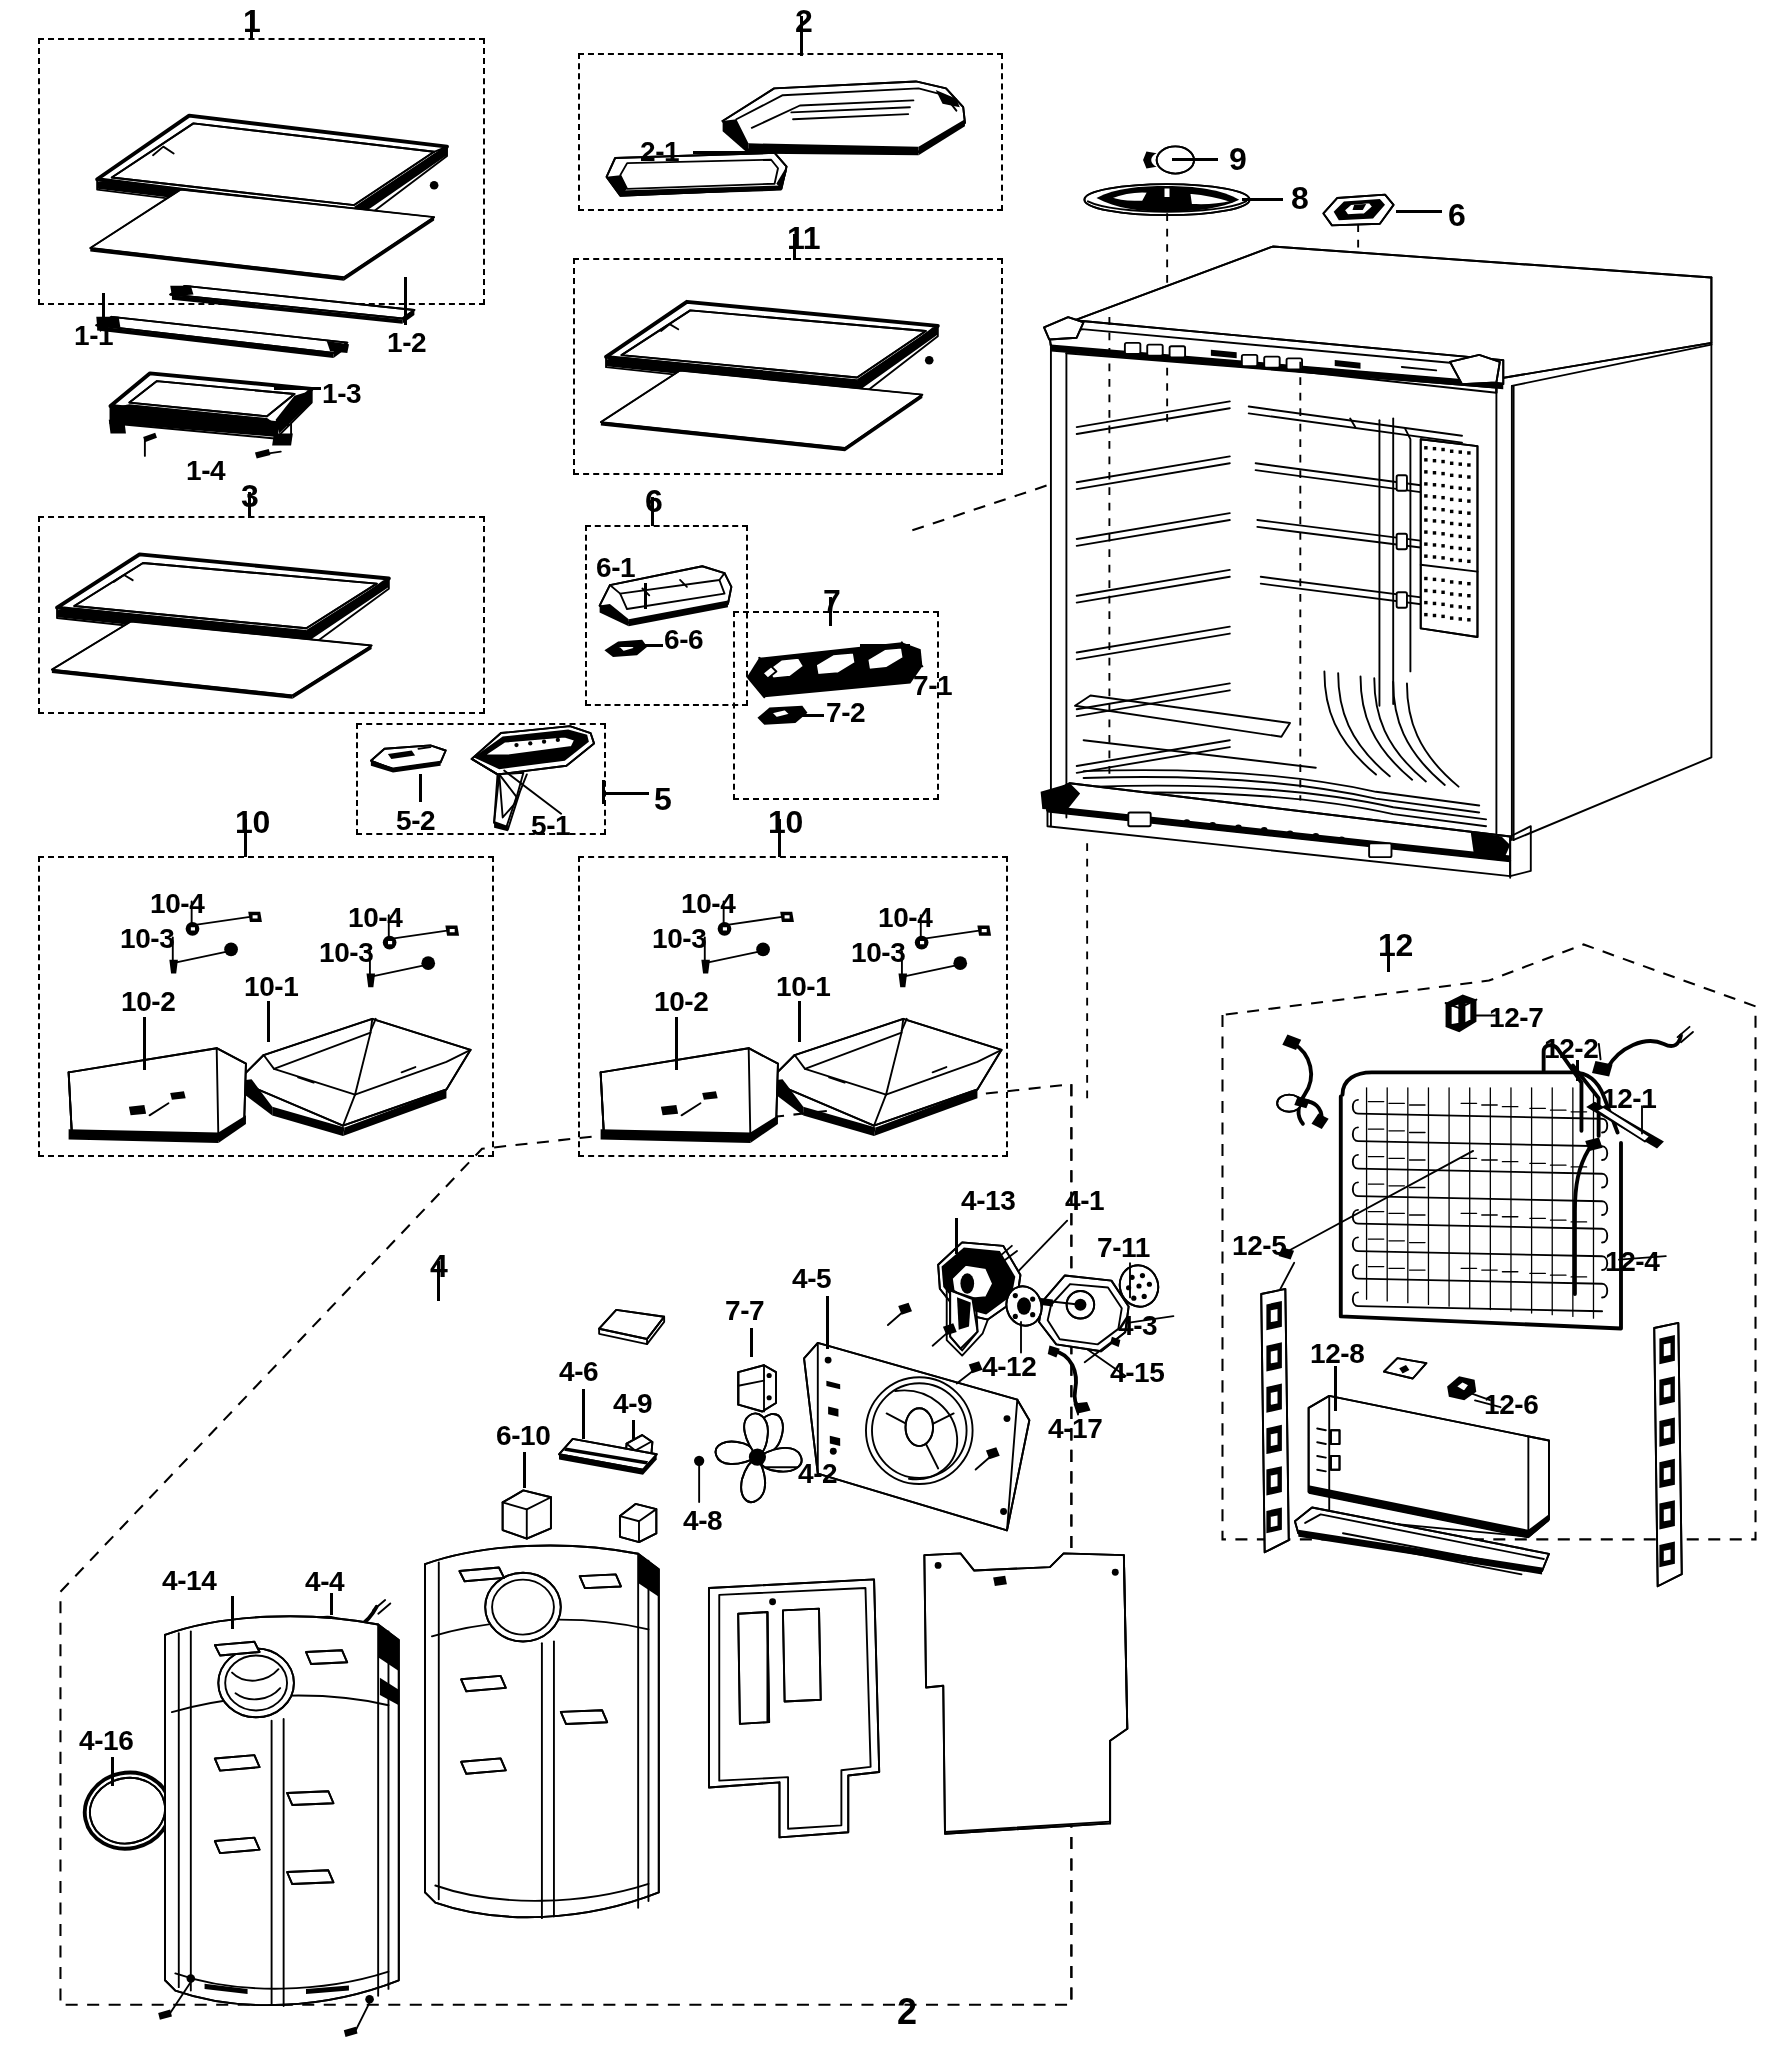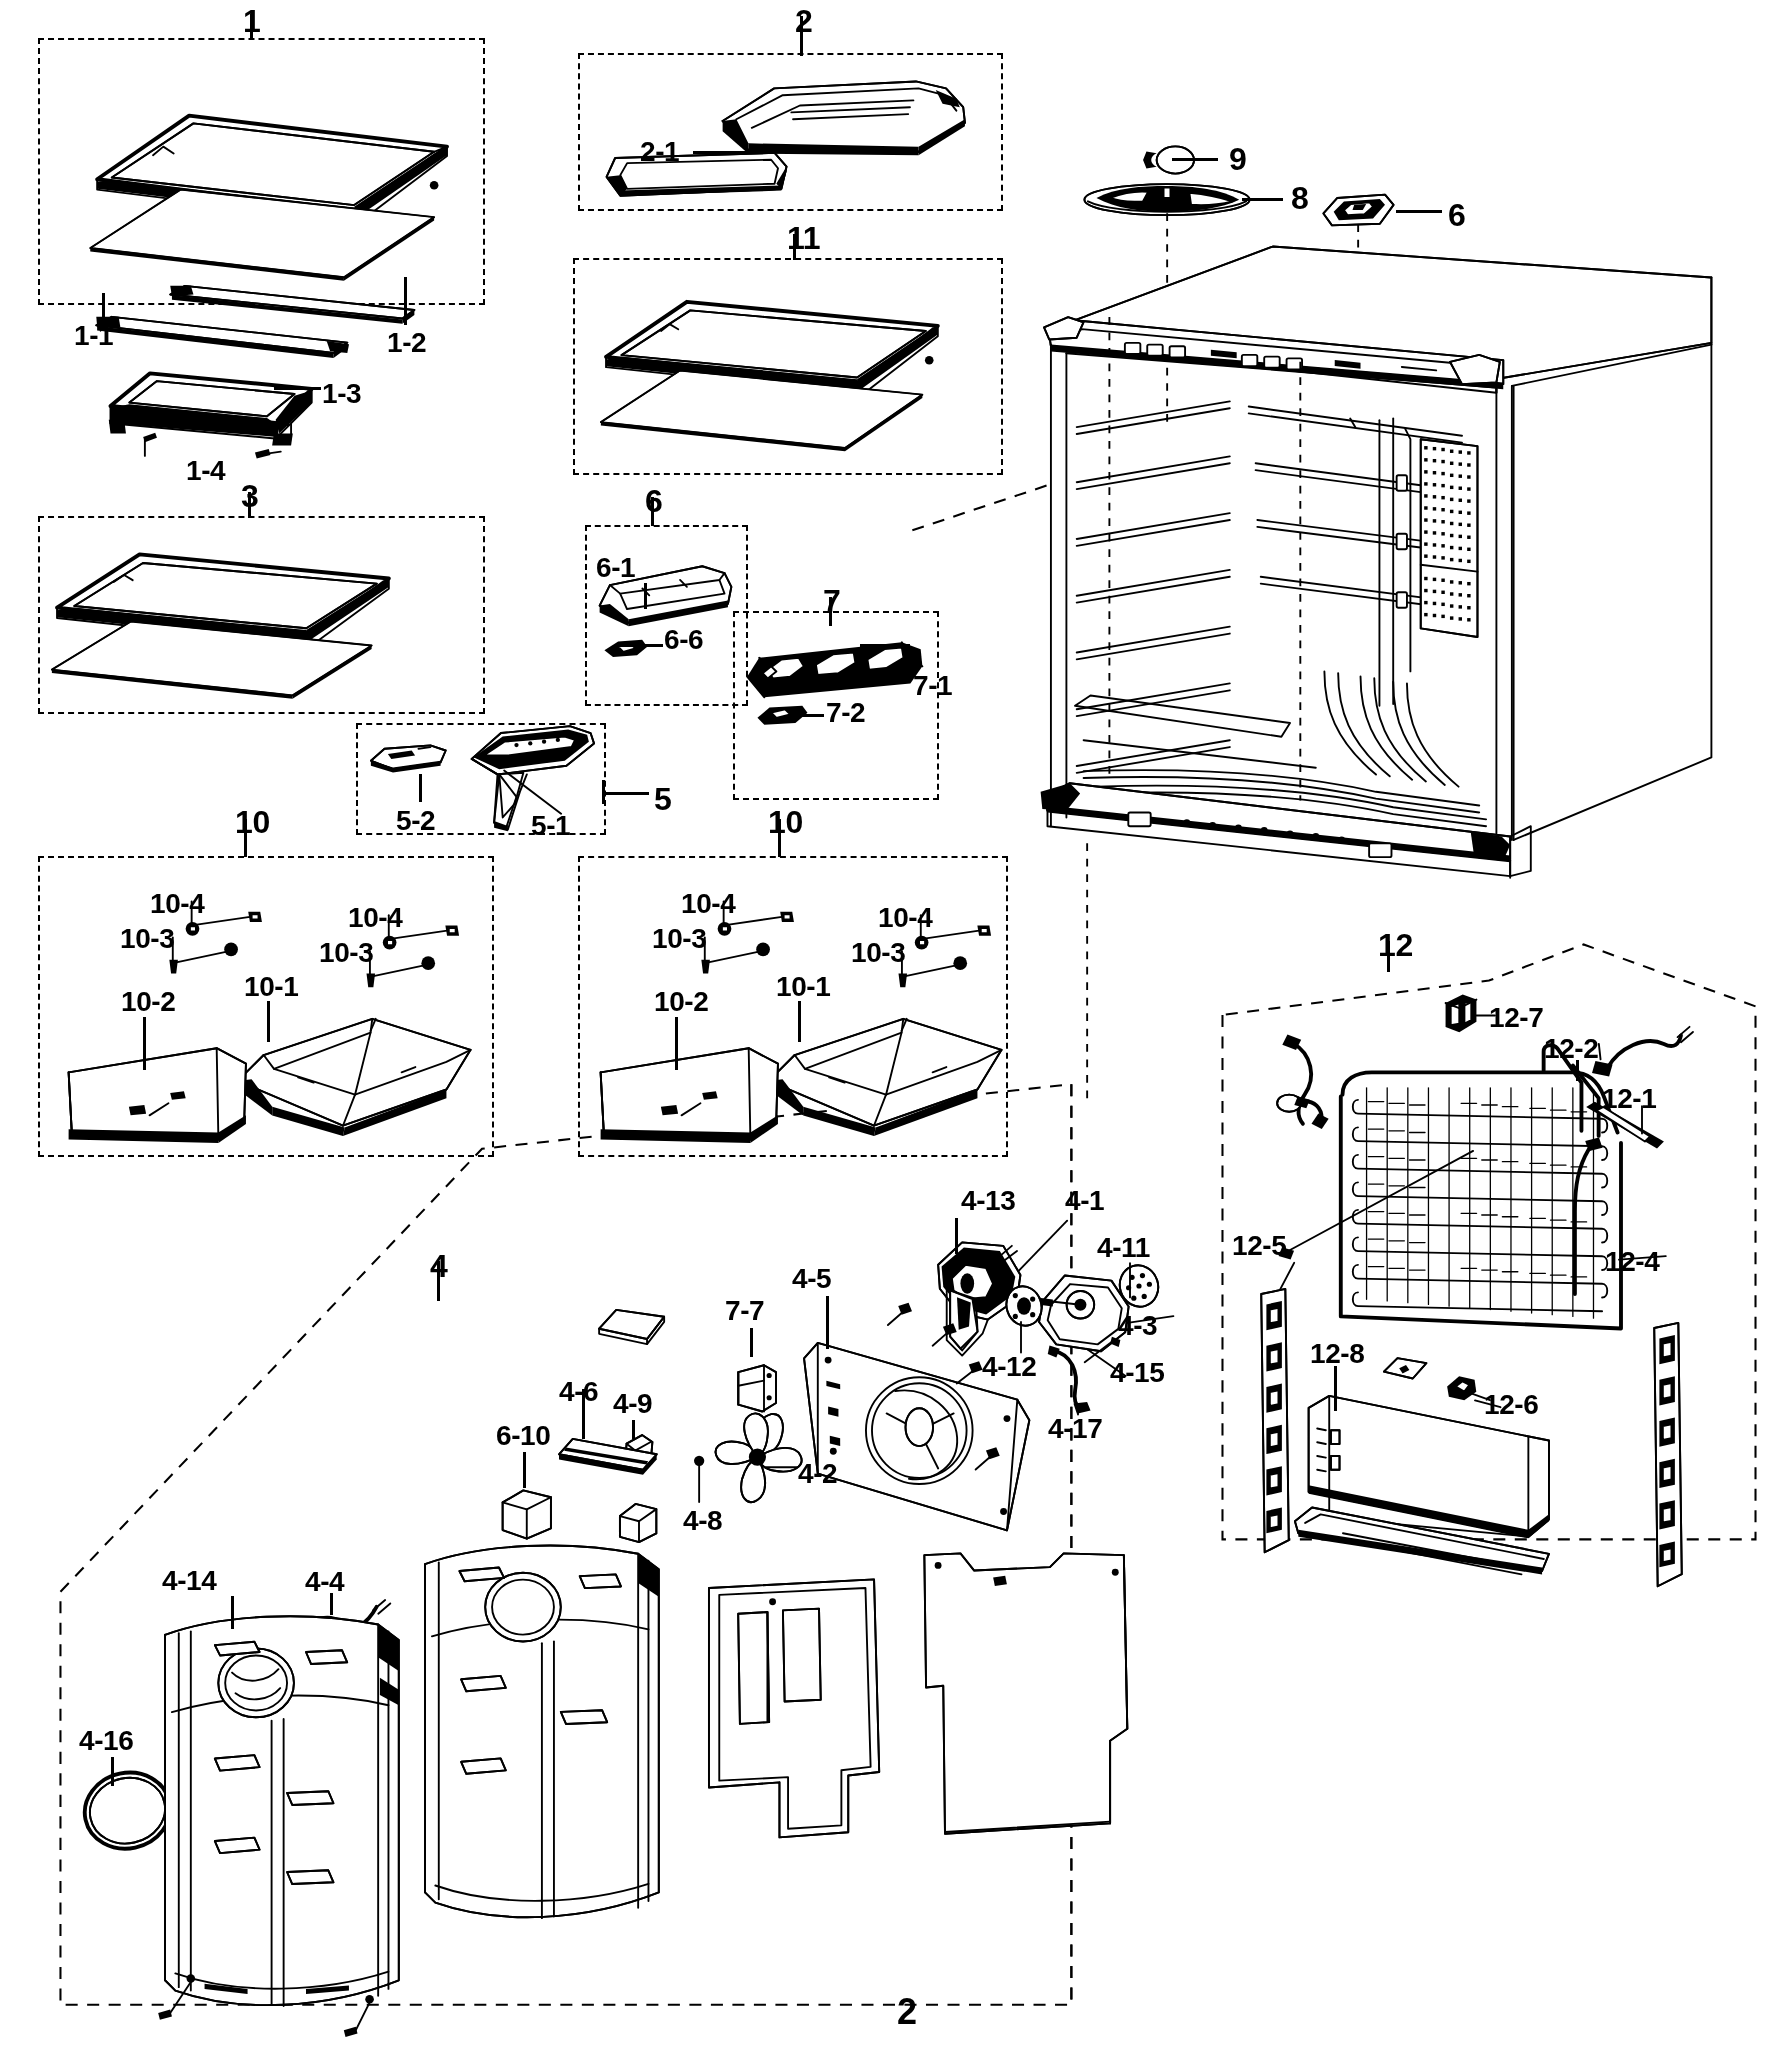--- a/index.html
+++ b/index.html
@@ -1363,26 +1363,26 @@
   <div class="lbl sub" style="left:1232px; top:1232px;">12-5</div>
   <div class="lbl sub" style="left:1484px; top:1391px;">12-6</div>
   <div class="lbl sub" style="left:1489px; top:1004px;">12-7</div>
   <div class="lbl sub" style="left:1310px; top:1340px;">12-8</div>
   <div class="lbl major" style="left:430px;  top:1250px;">4</div>
   <div class="lbl sub" style="left:1047px; top:1187px;margin-left:18px;">4-1</div>
   <div class="lbl sub" style="left:798px;  top:1460px;">4-2</div>
   <div class="lbl sub" style="left:1118px; top:1312px;">4-3</div>
   <div class="lbl sub" style="left:305px;  top:1568px;">4-4</div>
   <div class="lbl sub" style="left:792px;  top:1265px;">4-5</div>
-  <div class="lbl sub" style="left:559px;  top:1358px;margin-top:20px;">4-6</div>
+  <div class="lbl sub" style="left:559px;  top:1358px;">4-6</div>
   <div class="lbl sub" style="left:725px;  top:1297px;">7-7</div>
   <div class="lbl sub" style="left:683px;  top:1507px;">4-8</div>
   <div class="lbl sub" style="left:613px;  top:1390px;">4-9</div>
   <div class="lbl sub" style="left:496px;  top:1422px;">6-10</div>
-  <div class="lbl sub" style="left:1097px; top:1234px;">4-11</div>
+  <div class="lbl sub" style="left:1097px; top:1234px;">7-11</div>
   <div class="lbl sub" style="left:982px; top:1353px;">4-12</div>
   <div class="lbl sub" style="left:961px; top:1187px;">4-13</div>
   <div class="lbl sub" style="left:162px;  top:1567px;">4-14</div>
   <div class="lbl sub" style="left:1110px; top:1359px;">4-15</div>
   <div class="lbl sub" style="left:79px;   top:1727px;">4-16</div>
   <div class="lbl sub" style="left:1048px; top:1415px;">4-17</div>
 
   <div class="lbl page" style="left:897px; top:1994px;">2</div>
 
 </div>

